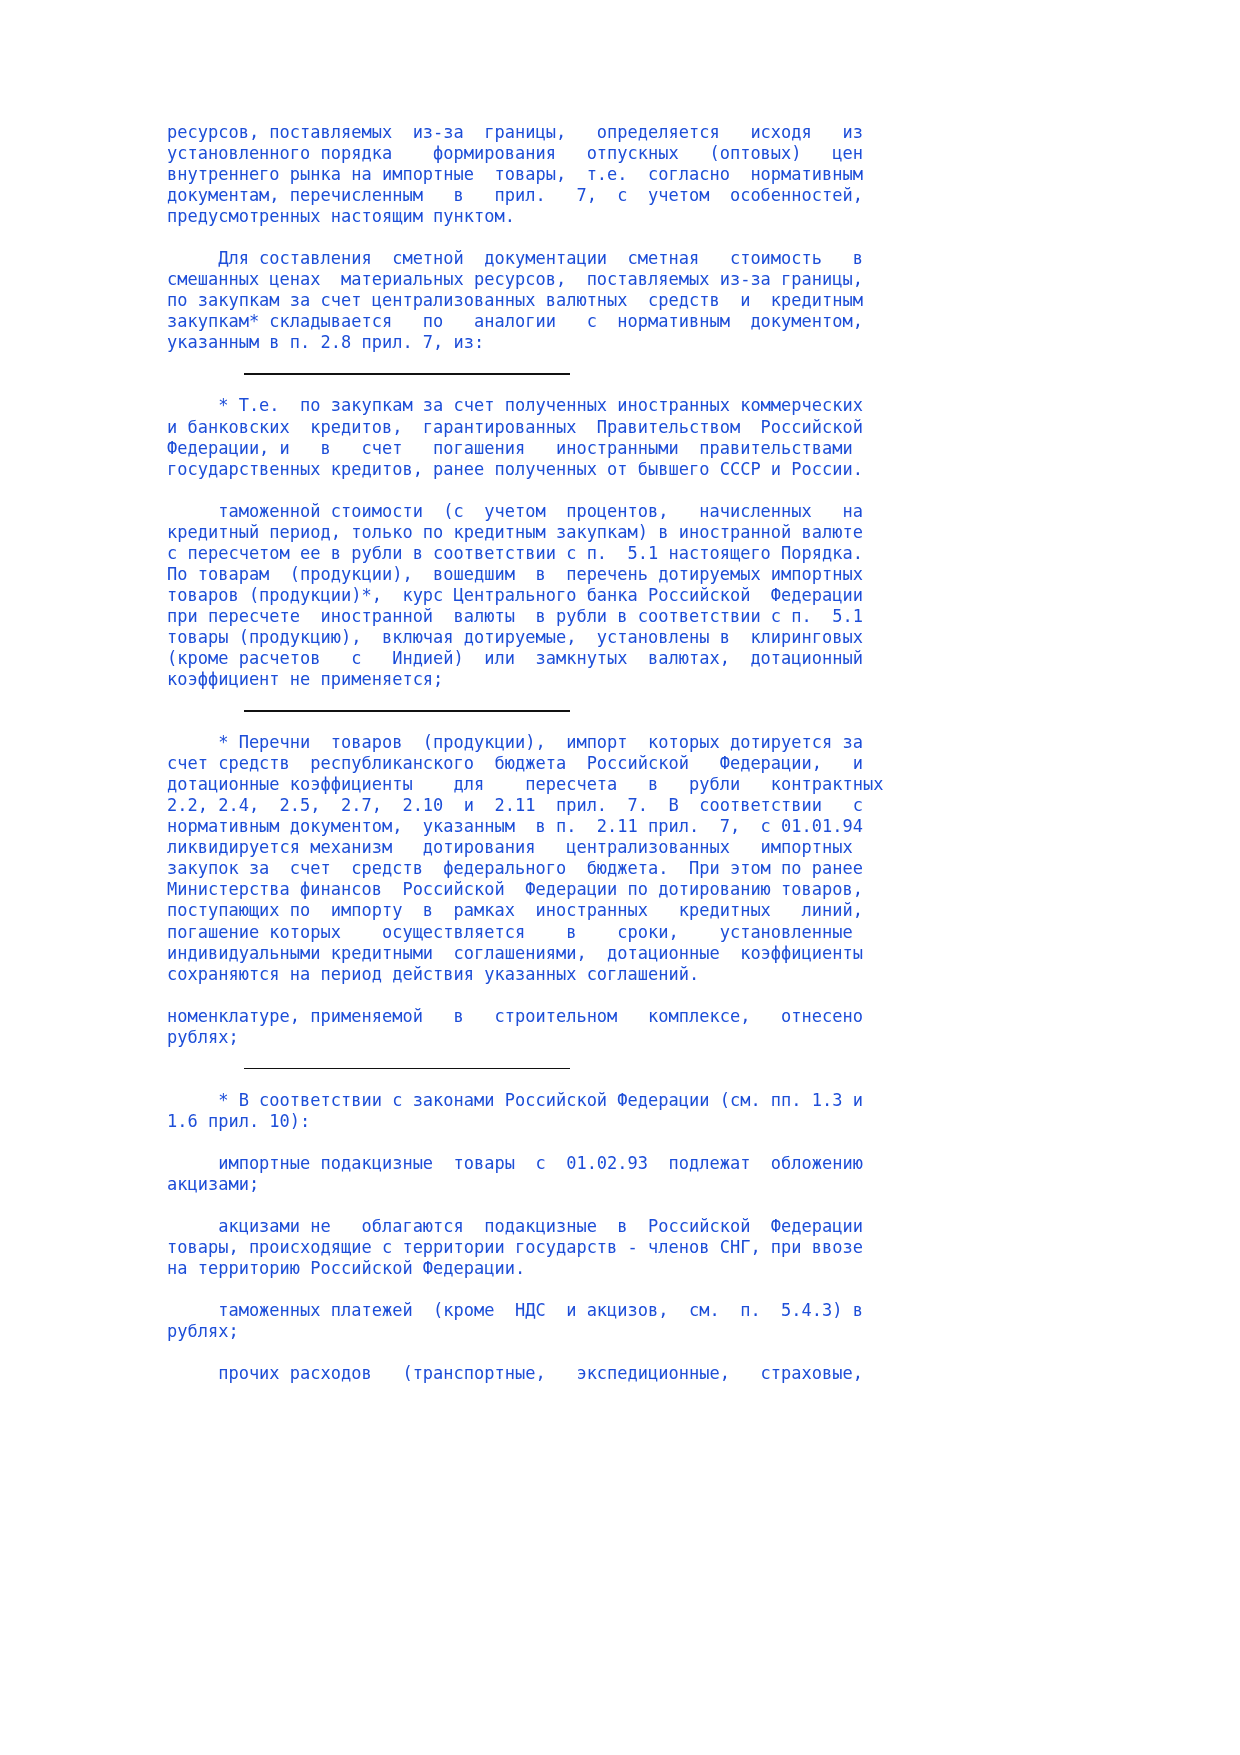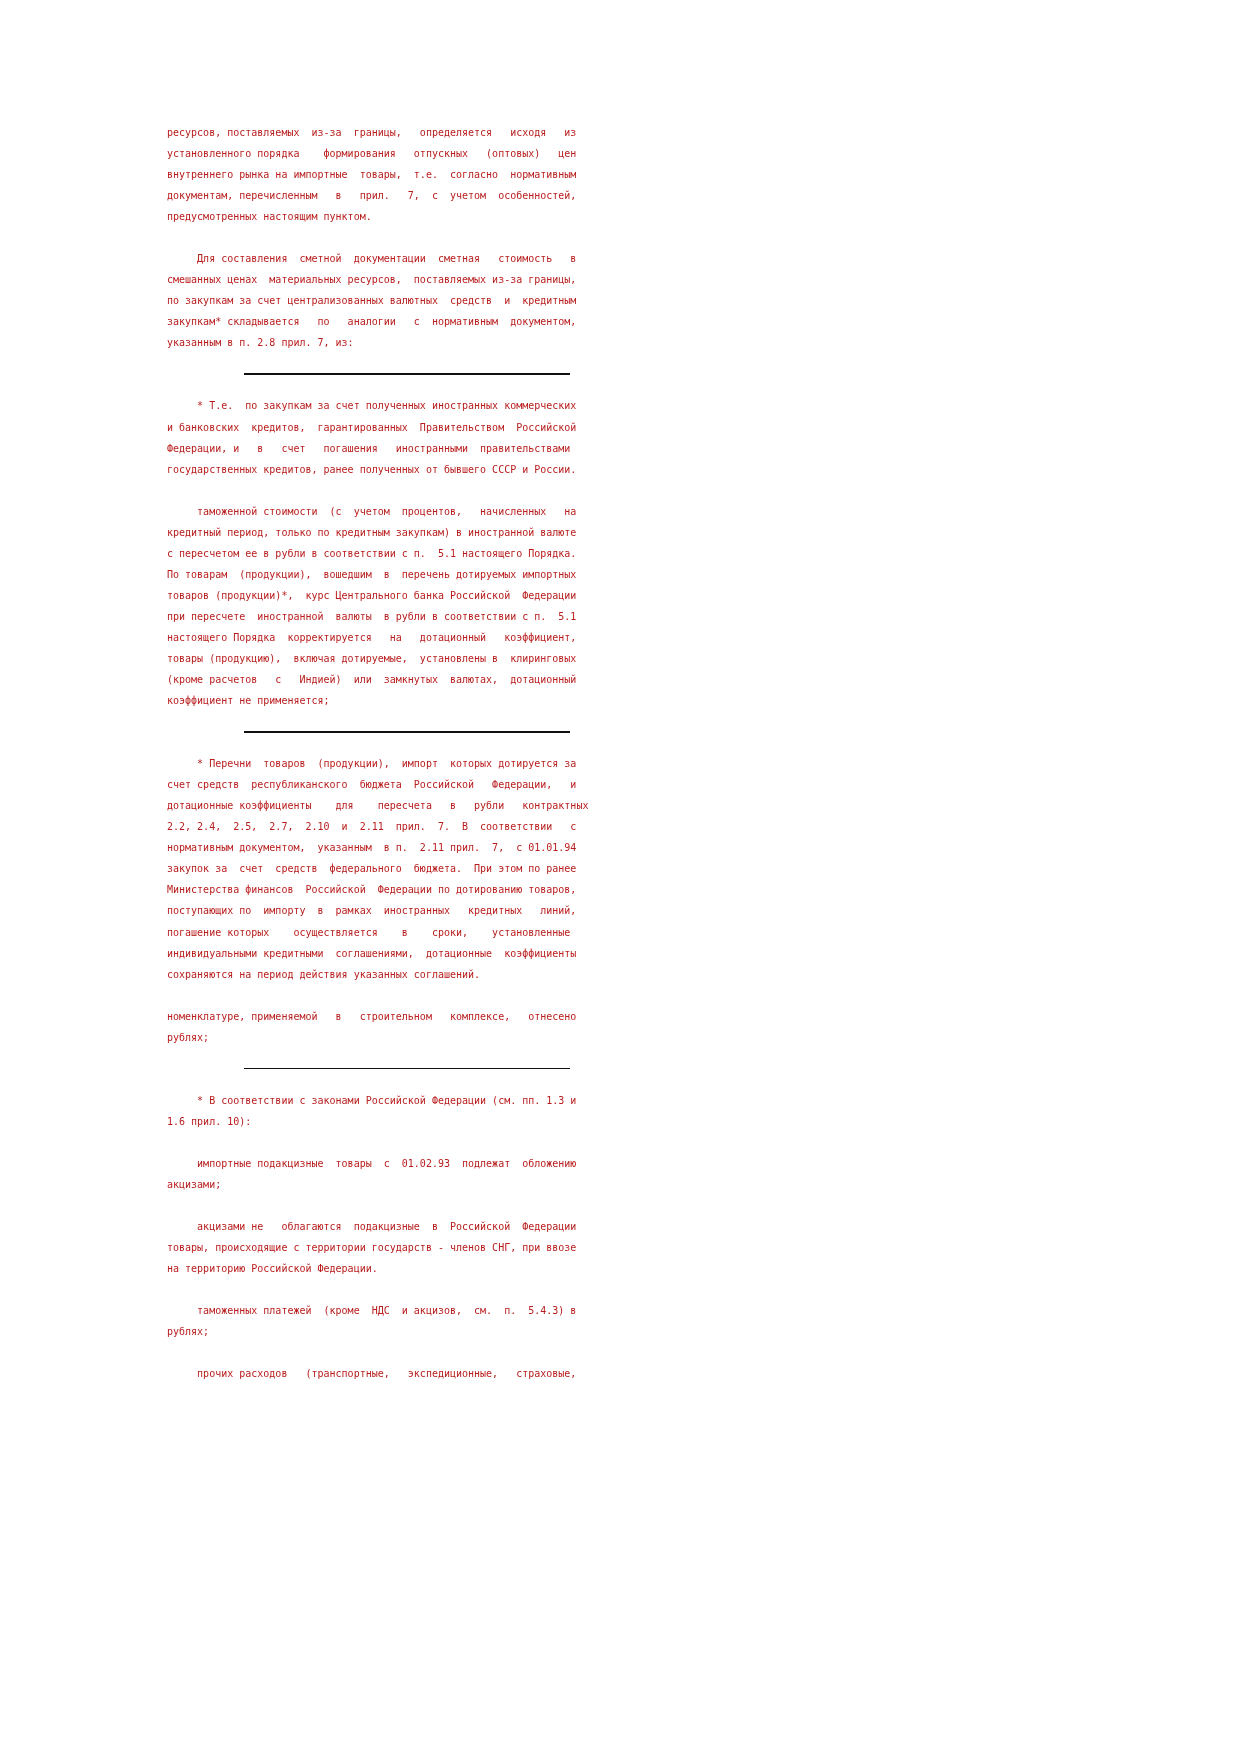--- a/index.html
+++ b/index.html
@@ -22,25 +22,25 @@
     padding: 122px 167px 0 167px;
     background: #ffffff;
   }
   .doc-body {
     width: 906px;
   }
   
   .line {
     display: block;
     white-space: pre;
-    font-size: 10px;
+    font-size: 17px;
     line-height: 21.05px;
     letter-spacing: 0px;
     font-family: "DejaVu Sans Mono", "Liberation Mono", monospace;
-    color: #b91c1c;
+    color: #1d4ed8;
   }
   .para {
     display: block;
   }
   .gap {
     display: block;
     height: 21px;
   }
   .rule-row {
     display: block;
@@ -86,34 +86,34 @@
         <span class="line">государственных кредитов, ранее полученных от бывшего СССР и России.</span>
       </div>
       <div class="gap"></div>
       <div class="para">
         <span class="line">     таможенной стоимости  (с  учетом  процентов,   начисленных   на</span>
         <span class="line">кредитный период, только по кредитным закупкам) в иностранной валюте</span>
         <span class="line">с пересчетом ее в рубли в соответствии с п.  5.1 настоящего Порядка.</span>
         <span class="line">По товарам  (продукции),  вошедшим  в  перечень дотируемых импортных</span>
         <span class="line">товаров (продукции)*,  курс Центрального банка Российской  Федерации</span>
         <span class="line">при пересчете  иностранной  валюты  в рубли в соответствии с п.  5.1</span>
-        <span class="line">настоящего Порядка  корректируется   на   дотационный   коэффициент,</span>
         <span class="line">товары (продукцию),  включая дотируемые,  установлены в  клиринговых</span>
         <span class="line">(кроме расчетов   с   Индией)  или  замкнутых  валютах,  дотационный</span>
         <span class="line">коэффициент не применяется;</span>
       </div>
       <div class="rule-row">
         <div class="rule"></div>
       </div>
       <div class="para">
         <span class="line">     * Перечни  товаров  (продукции),  импорт  которых дотируется за</span>
         <span class="line">счет средств  республиканского  бюджета  Российской   Федерации,   и</span>
         <span class="line">дотационные коэффициенты    для    пересчета   в   рубли   контрактных</span>
         <span class="line">2.2, 2.4,  2.5,  2.7,  2.10  и  2.11  прил.  7.  В  соответствии   с</span>
         <span class="line">нормативным документом,  указанным  в п.  2.11 прил.  7,  с 01.01.94</span>
+        <span class="line">ликвидируется механизм   дотирования   централизованных   импортных</span>
         <span class="line">закупок за  счет  средств  федерального  бюджета.  При этом по ранее</span>
         <span class="line">Министерства финансов  Российской  Федерации по дотированию товаров,</span>
         <span class="line">поступающих по  импорту  в  рамках  иностранных   кредитных   линий,</span>
         <span class="line">погашение которых    осуществляется    в    сроки,    установленные</span>
         <span class="line">индивидуальными кредитными  соглашениями,  дотационные  коэффициенты</span>
         <span class="line">сохраняются на период действия указанных соглашений.</span>
       </div>
       <div class="gap"></div>
       <div class="para">
         <span class="line">номенклатуре, применяемой   в   строительном   комплексе,   отнесено</span>

